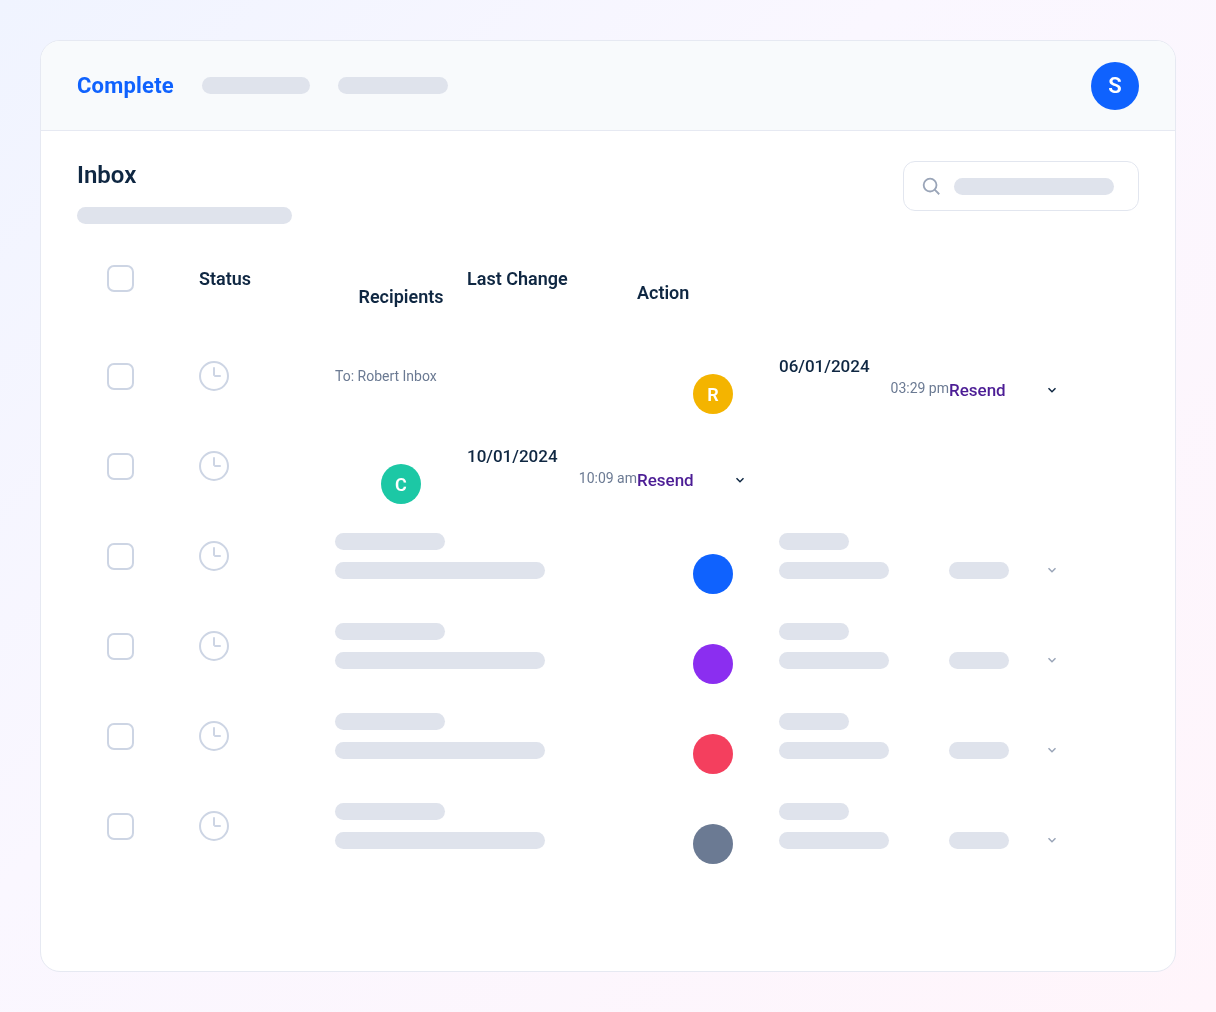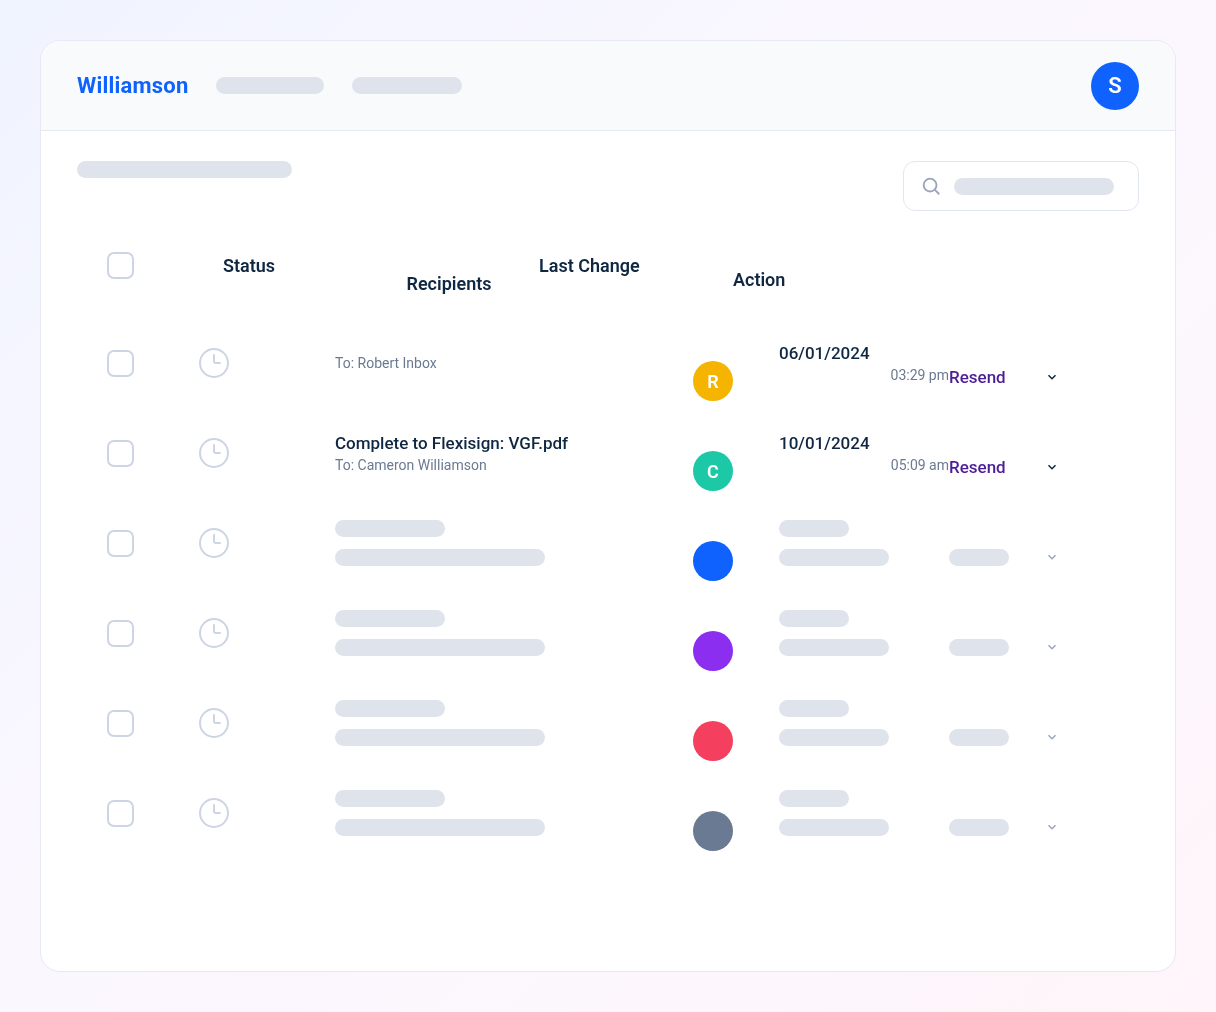--- a/index.html
+++ b/index.html
@@ -35,21 +35,21 @@
     .search svg { width:22px; height:22px; }
     .table { width:100%; }
     .thead, .trow { display:flex; align-items:center; padding:0 30px; }
     .col-check { width:92px; }
     .col-status { width:136px; }
     .col-subject { width:312px; }
     .col-recipients { width:132px;margin-top:36px; }
     .thead .col-recipients { text-align:center; }
     .col-change { width:170px; }
     .col-action { flex:1;margin-top:28px; }
-    .thead { font-size:18px; font-weight:600; color:#0f2742; margin-bottom:24px;gap:24px; }
+    .thead { font-size:18px; font-weight:600; color:#0f2742; margin-bottom:24px; }
     .trow { height:90px; }
     .checkbox {
       width:27px; height:27px; border:2px solid #cdd5e4; border-radius:7px; background:#fff;
     }
     .clock {
       width:30px; height:30px; border:2px solid #cdd5e4; border-radius:50%; position:relative;
     }
     .clock::before, .clock::after {
       content:""; position:absolute; background:#cdd5e4; border-radius:2px;
     }
@@ -70,29 +70,30 @@
     }
     .chev { width:14px; height:14px; }
     .stack { display:flex; flex-direction:column; gap:12px; }
     .ph-action { display:flex; align-items:center; justify-content:space-between; width:110px; }
   </style>
 </head>
 <body>
 
 <div class="card">
   <div class="top-bar">
-    <div class="brand">Williamson</div>
+    <div class="brand">Complete</div>
     <div class="pill w108"></div>
     <div class="pill w110"></div>
     <div class="avatar">S</div>
   </div>
 
   <div class="content">
     <div class="heading-row">
       <div>
+        <div class="heading">Inbox</div>
         <div class="pill w215"></div>
       </div>
       <div class="search">
         <svg viewBox="0 0 24 24" fill="none" stroke="#9aa5b8" stroke-width="2">
           <circle cx="11" cy="11" r="7"></circle>
             <line x1="21" y1="21" x2="16" y2="16"></line>
         </svg>
         <div class="pill w160"></div>
       </div>
     </div>
@@ -135,30 +136,26 @@
         </div>
       </div>
 
       <div class="trow">
         <div class="col-check">
             <div class="checkbox"></div>
           </div>
         <div class="col-status">
             <div class="clock"></div>
           </div>
-        <div class="col-subject">
-          <div class="subj-title">Complete to Flexisign: VGF.pdf</div>
-          <div class="subj-to"><span>To: </span><span>Cameron Williamson</span></div>
-        </div>
         <div class="col-recipients">
           <div class="rec-avatar" style="background:#1cc8a5">C</div>
         </div>
         <div class="col-change">
           <div class="date">10/01/2024</div>
-          <div class="time">05:09 am</div>
+          <div class="time">10:09 am</div>
         </div>
         <div class="col-action">
           <div class="action-btn">
             <span>Resend</span>
             <svg class="chev" viewBox="0 0 24 24" fill="none" stroke="#0f2742" stroke-width="2.5">
                 <polyline points="6 9 12 15 18 9"></polyline>
               </svg>
           </div>
         </div>
       </div>

